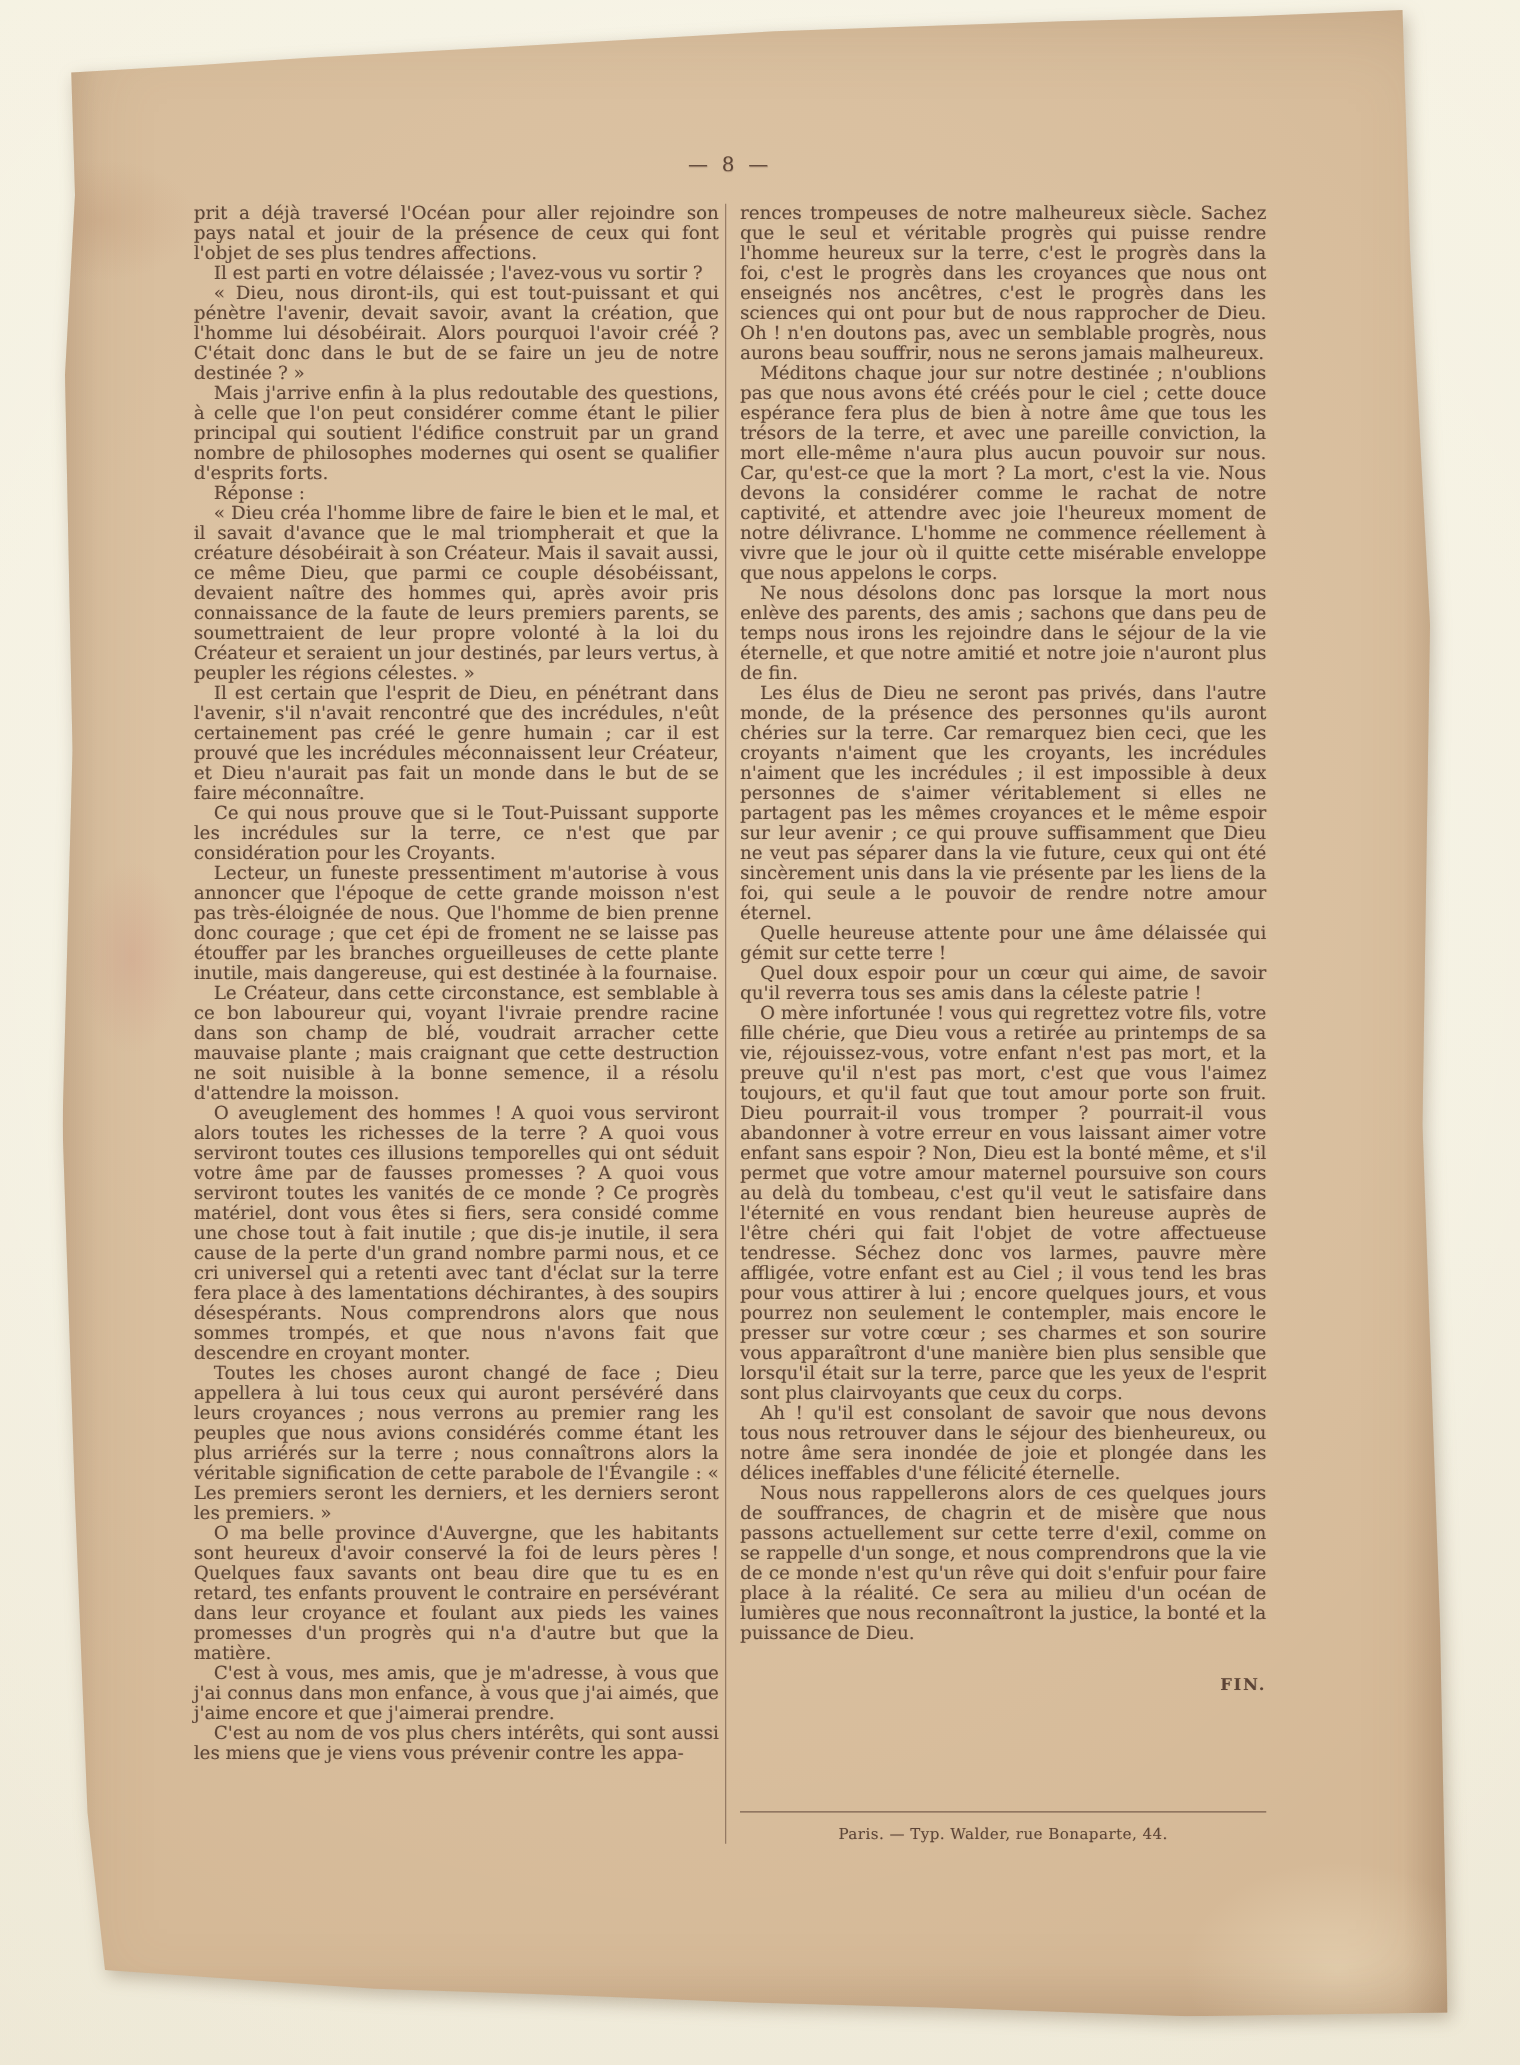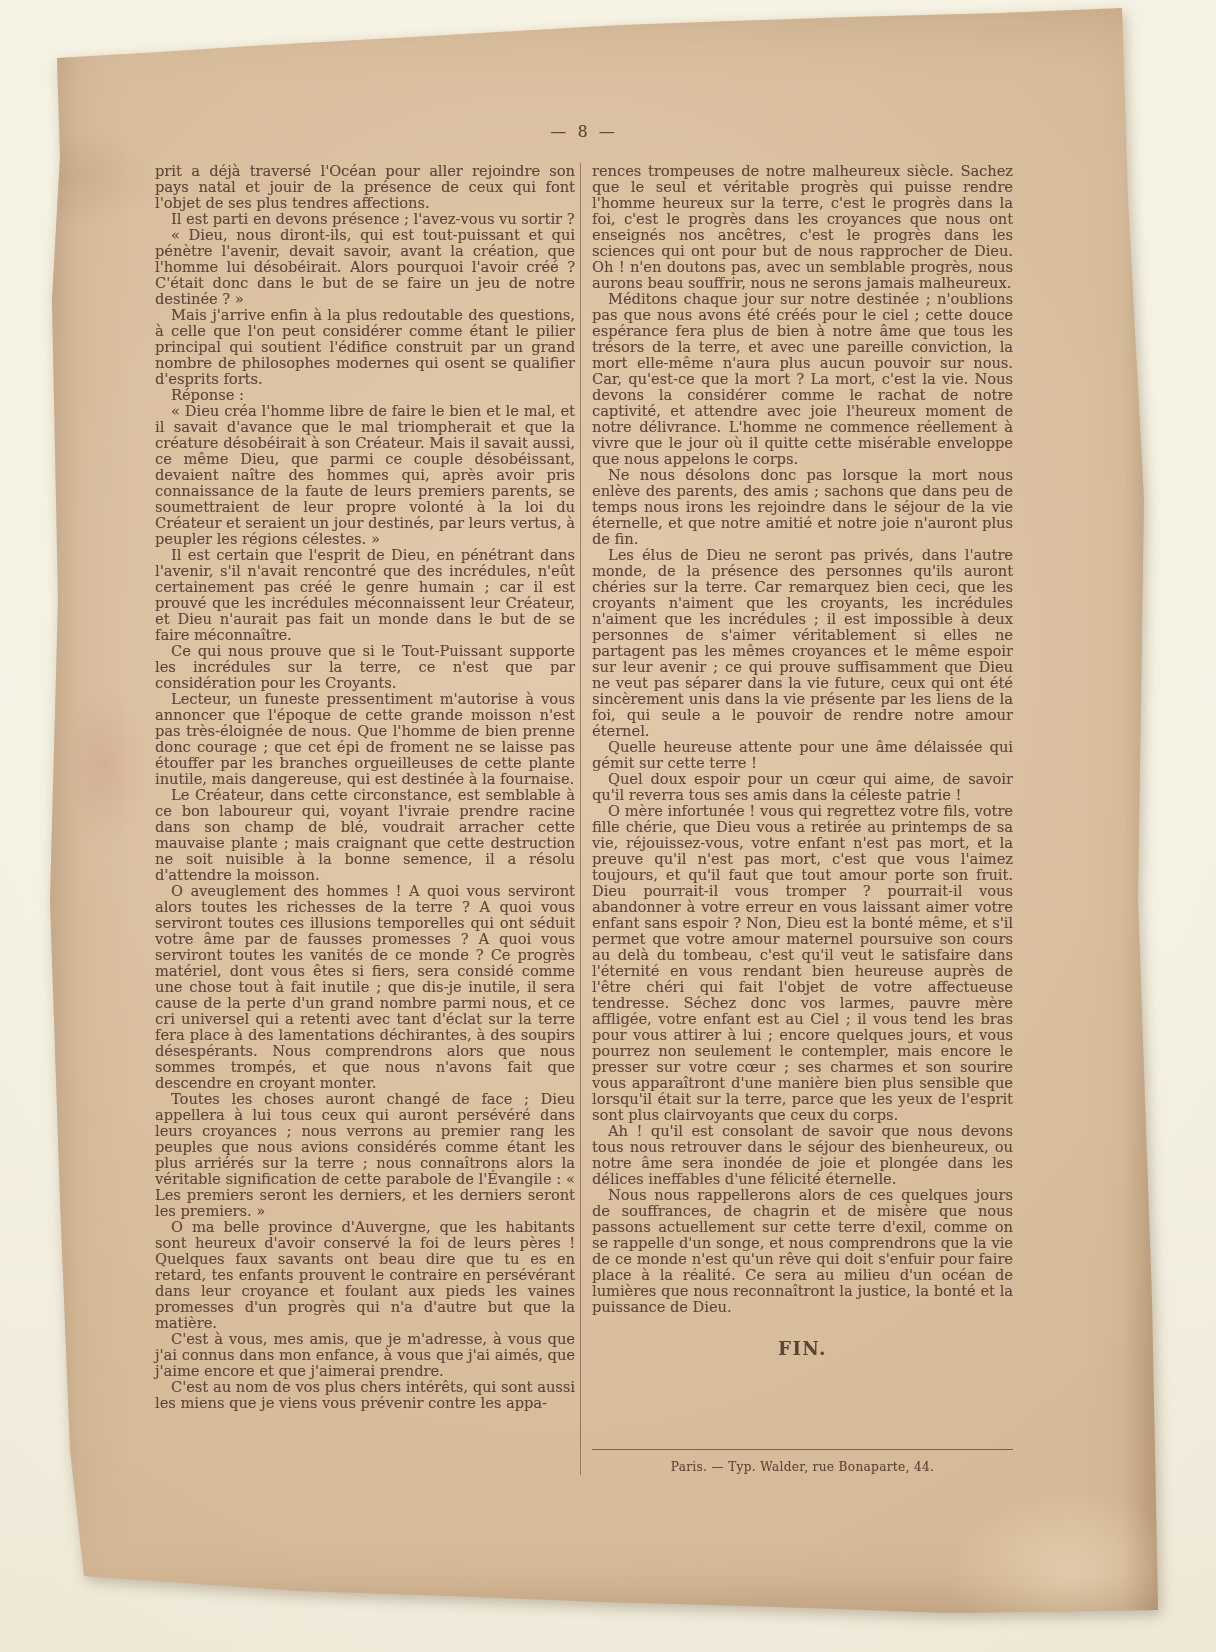--- a/index.html
+++ b/index.html
@@ -87,23 +87,23 @@
     padding-left: 11px;
   }
   .col p {
     margin: 0;
     text-indent: 16px;
   }
   .col p.noindent {
     text-indent: 0;
   }
   .fin {
-    text-align: center;
+    text-align: right;
     text-indent: 0 !important;
-    font-size: 18px;
+    font-size: 13px;
     letter-spacing: 1.5px;
     margin-top: 26px !important;
     font-weight: bold;
   }
   .imprint-rule {
     margin-top: 92px;
     border: 0;
     border-top: 1.3px solid rgba(92,66,52,0.75);
     width: 100%;
   }
@@ -123,21 +123,21 @@
 <div class="paper-wrap">
   <div class="paper">
     <div class="text-layer">
 
       <div class="page-number">— 8 —</div>
 
       <div class="columns">
 
         <div class="col col-left">
           <p class="noindent">prit a déjà traversé l'Océan pour aller rejoindre son pays natal et jouir de la présence de ceux qui font l'objet de ses plus tendres affections.</p>
-          <p>Il est parti en devons présence ; l'avez-vous vu sortir ?</p>
+          <p>Il est parti en votre délaissée ; l'avez-vous vu sortir ?</p>
           <p>« Dieu, nous diront-ils, qui est tout-puissant et qui pénètre l'avenir, devait savoir, avant la création, que l'homme lui désobéirait. Alors pourquoi l'avoir créé ? C'était donc dans le but de se faire un jeu de notre destinée ? »</p>
           <p>Mais j'arrive enfin à la plus redoutable des questions, à celle que l'on peut considérer comme étant le pilier principal qui soutient l'édifice construit par un grand nombre de philosophes modernes qui osent se qualifier d'esprits forts.</p>
           <p>Réponse :</p>
           <p>« Dieu créa l'homme libre de faire le bien et le mal, et il savait d'avance que le mal triompherait et que la créature désobéirait à son Créateur. Mais il savait aussi, ce même Dieu, que parmi ce couple désobéissant, devaient naître des hommes qui, après avoir pris connaissance de la faute de leurs premiers parents, se soumettraient de leur propre volonté à la loi du Créateur et seraient un jour destinés, par leurs vertus, à peupler les régions célestes. »</p>
           <p>Il est certain que l'esprit de Dieu, en pénétrant dans l'avenir, s'il n'avait rencontré que des incrédules, n'eût certainement pas créé le genre humain ; car il est prouvé que les incrédules méconnaissent leur Créateur, et Dieu n'aurait pas fait un monde dans le but de se faire méconnaître.</p>
           <p>Ce qui nous prouve que si le Tout-Puissant supporte les incrédules sur la terre, ce n'est que par considération pour les Croyants.</p>
           <p>Lecteur, un funeste pressentiment m'autorise à vous annoncer que l'époque de cette grande moisson n'est pas très-éloignée de nous. Que l'homme de bien prenne donc courage ; que cet épi de froment ne se laisse pas étouffer par les branches orgueilleuses de cette plante inutile, mais dangereuse, qui est destinée à la fournaise.</p>
           <p>Le Créateur, dans cette circonstance, est semblable à ce bon laboureur qui, voyant l'ivraie prendre racine dans son champ de blé, voudrait arracher cette mauvaise plante ; mais craignant que cette destruction ne soit nuisible à la bonne semence, il a résolu d'attendre la moisson.</p>
           <p>O aveuglement des hommes ! A quoi vous serviront alors toutes les richesses de la terre ? A quoi vous serviront toutes ces illusions temporelles qui ont séduit votre âme par de fausses promesses ? A quoi vous serviront toutes les vanités de ce monde ? Ce progrès matériel, dont vous êtes si fiers, sera considé comme une chose tout à fait inutile ; que dis-je inutile, il sera cause de la perte d'un grand nombre parmi nous, et ce cri universel qui a retenti avec tant d'éclat sur la terre fera place à des lamentations déchirantes, à des soupirs désespérants. Nous comprendrons alors que nous sommes trompés, et que nous n'avons fait que descendre en croyant monter.</p>
           <p>Toutes les choses auront changé de face ; Dieu appellera à lui tous ceux qui auront persévéré dans leurs croyances ; nous verrons au premier rang les peuples que nous avions considérés comme étant les plus arriérés sur la terre ; nous connaîtrons alors la véritable signification de cette parabole de l'Évangile : « Les premiers seront les derniers, et les derniers seront les premiers. »</p>

